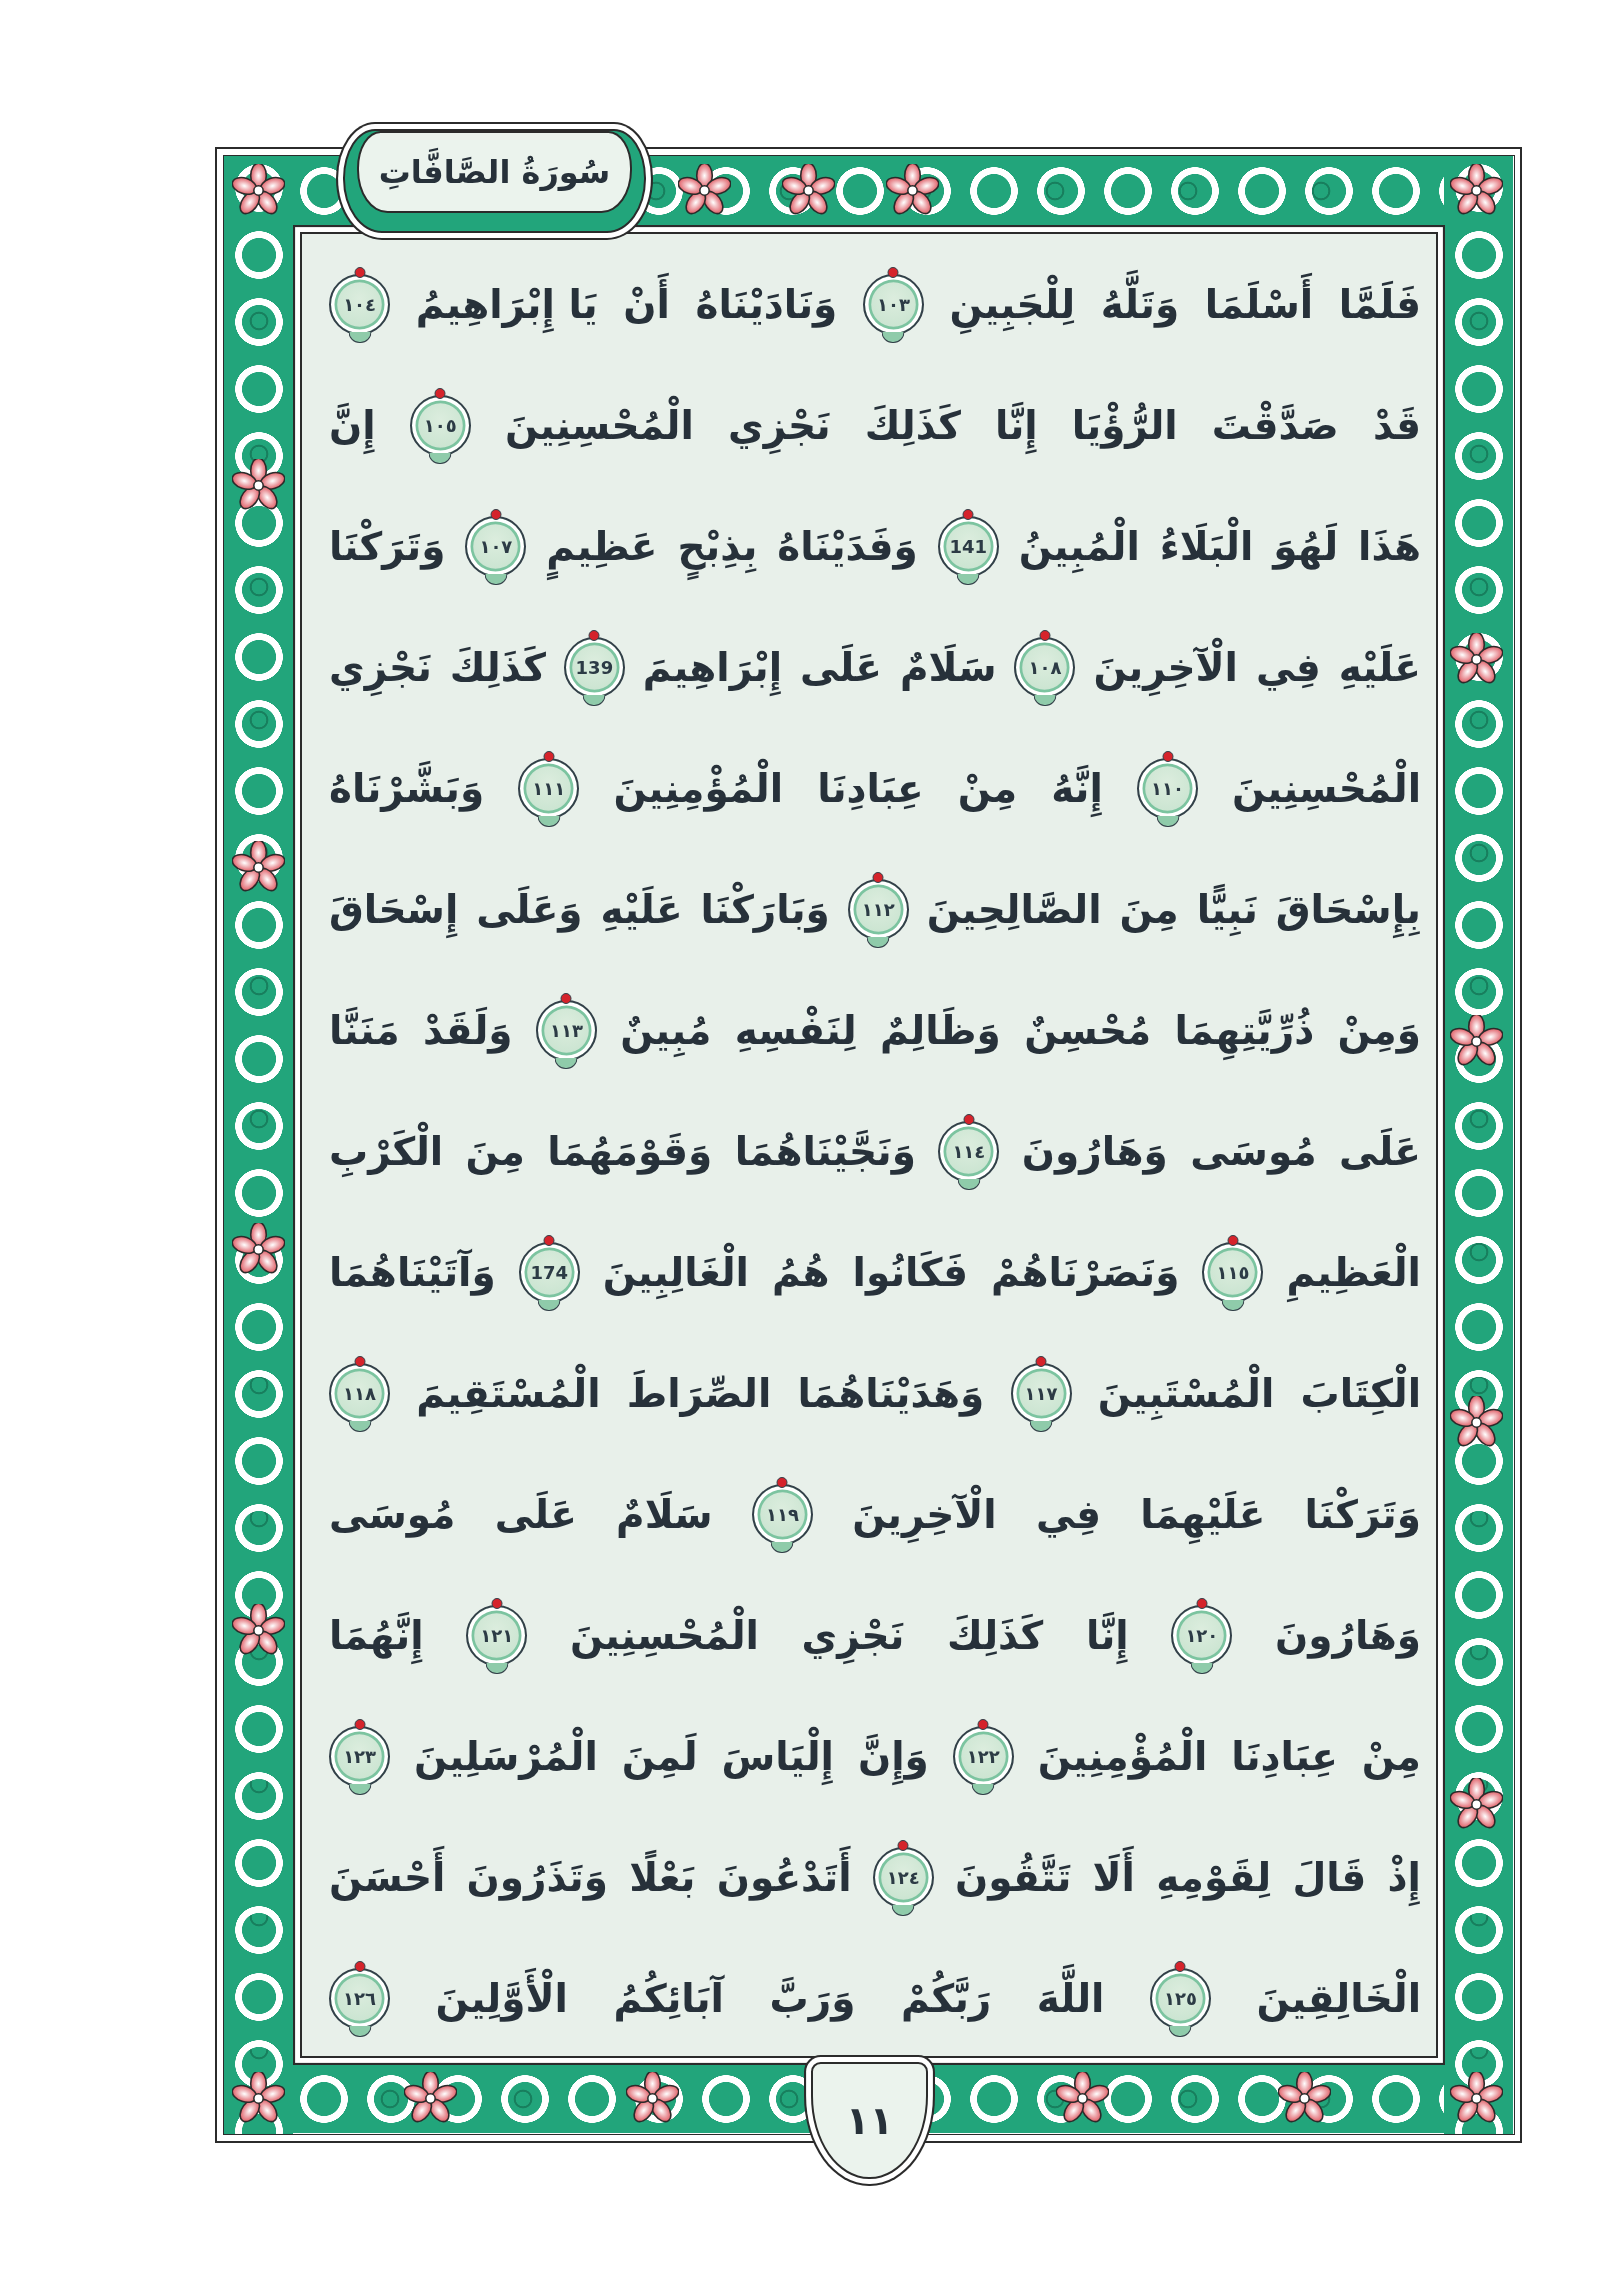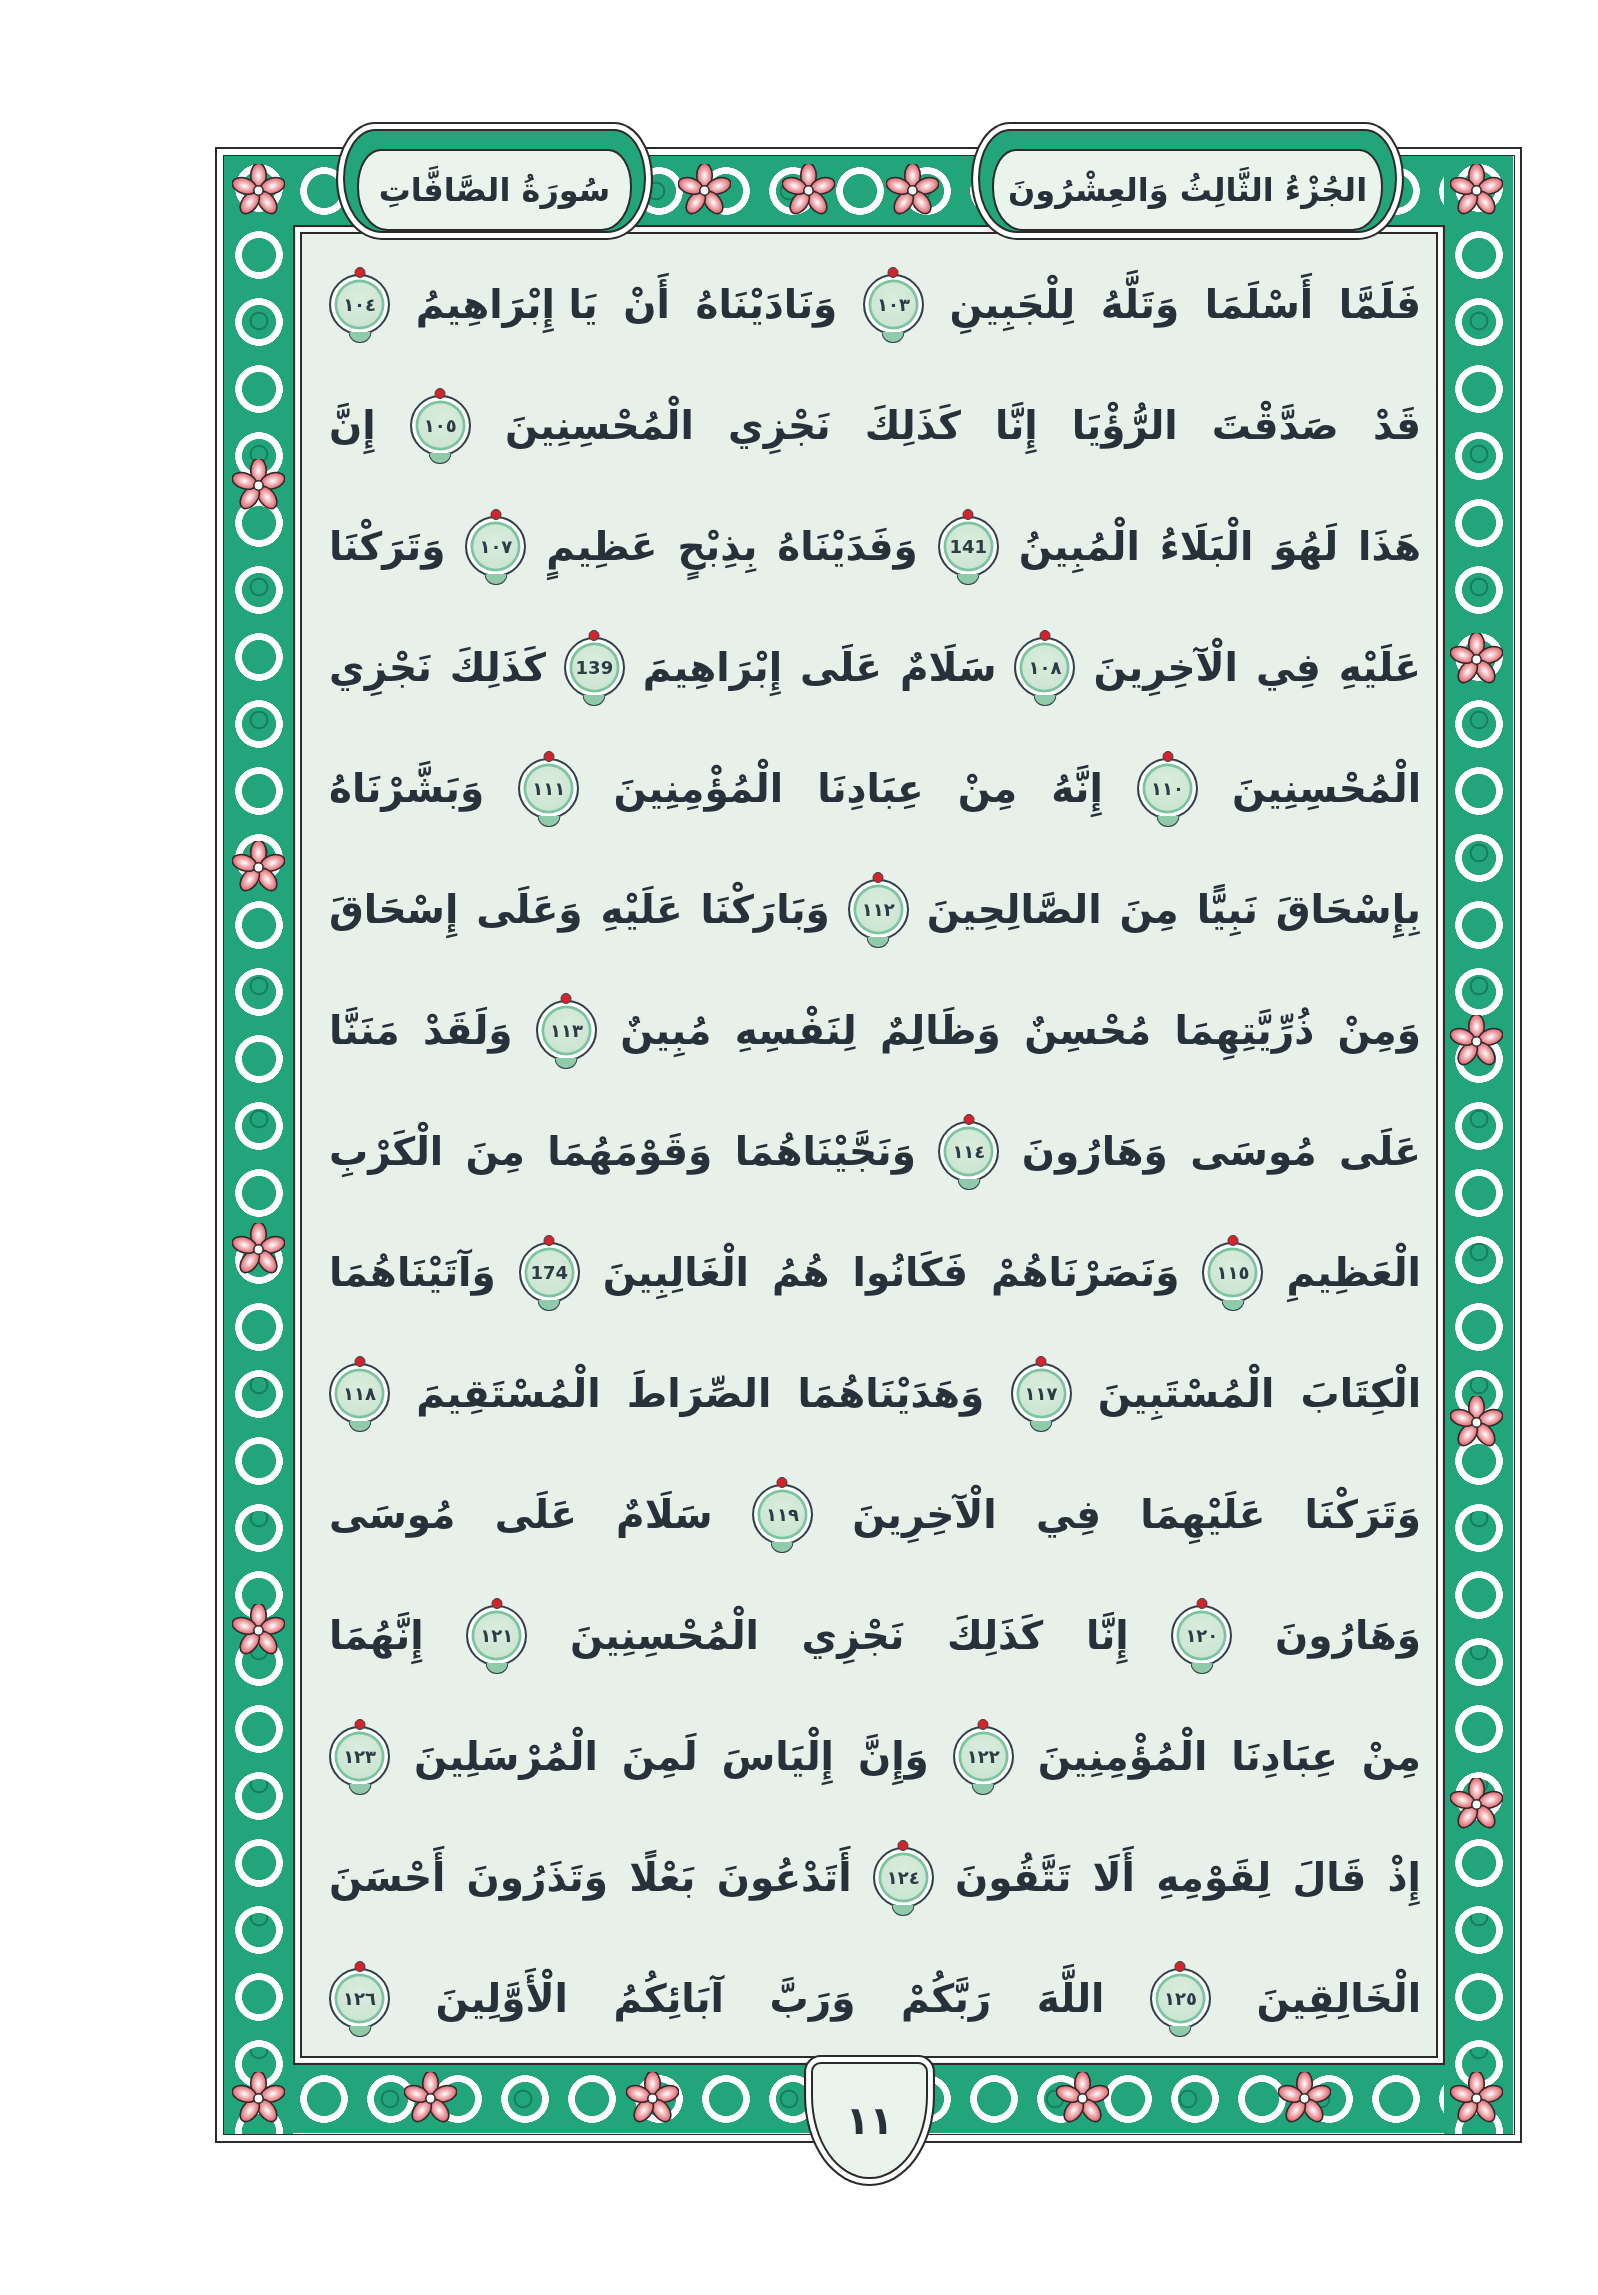--- a/index.html
+++ b/index.html
@@ -44,21 +44,21 @@
 
   
   .inner{position:absolute;left:300px;top:232px;width:1138px;height:1826px;
          background:var(--panel);border:2.1px solid var(--dark);
          box-shadow:0 0 0 4.9px #fff, 0 0 0 7px var(--dark);}
 
   
   .cart{position:absolute;top:129px;height:104px;background:var(--green);
         border:2.1px solid var(--dark);border-radius:32px 32px 39px 39px / 49px 49px 54px 54px;
         box-shadow:0 0 0 4.9px #fff, 0 0 0 7px var(--dark);
-        display:flex;align-items:flex-end;justify-content:center;z-index:6;}
+        display:flex;align-items:flex-start;justify-content:center;z-index:6;}
   .cart-inner{background:var(--cart);border:2.1px solid var(--dark);
         border-radius:23.6px 23.6px 30.5px 30.5px / 37px 37px 43px 43px;
         width:calc(100% - 23.6px);height:calc(100% - 18px);
         display:flex;align-items:center;justify-content:center;
         font-size:32px;font-weight:700;color:var(--ink);white-space:nowrap;}
   .cart.left{left:343px;width:303px;}
   .cart.right{left:978px;width:419px;}
 
   
   .text-block{position:absolute;left:329px;top:244px;width:1092px;z-index:5;}
@@ -119,23 +119,20 @@
   <div class="band h bottom"></div>
   <div class="band v left"></div>
   <div class="band v right"></div>
   <div class="band-frame"></div>
 
   <div class="inner"></div>
 
   <div class="cart left">
     <div class="cart-inner">سُورَةُ الصَّافَّاتِ</div>
   </div>
-  <div class="cart right">
-    <div class="cart-inner">الجُزْءُ الثَّالِثُ وَالعِشْرُونَ</div>
-  </div>
 
   <div class="text-block">
       <div class="line">
         <span class="word">فَلَمَّا</span>
         <span class="word">أَسْلَمَا</span>
         <span class="word">وَتَلَّهُ</span>
         <span class="word">لِلْجَبِينِ</span>
         <span class="ayah">١٠٣</span>
         <span class="word">وَنَادَيْنَاهُ</span>
         <span class="word">أَنْ</span>

